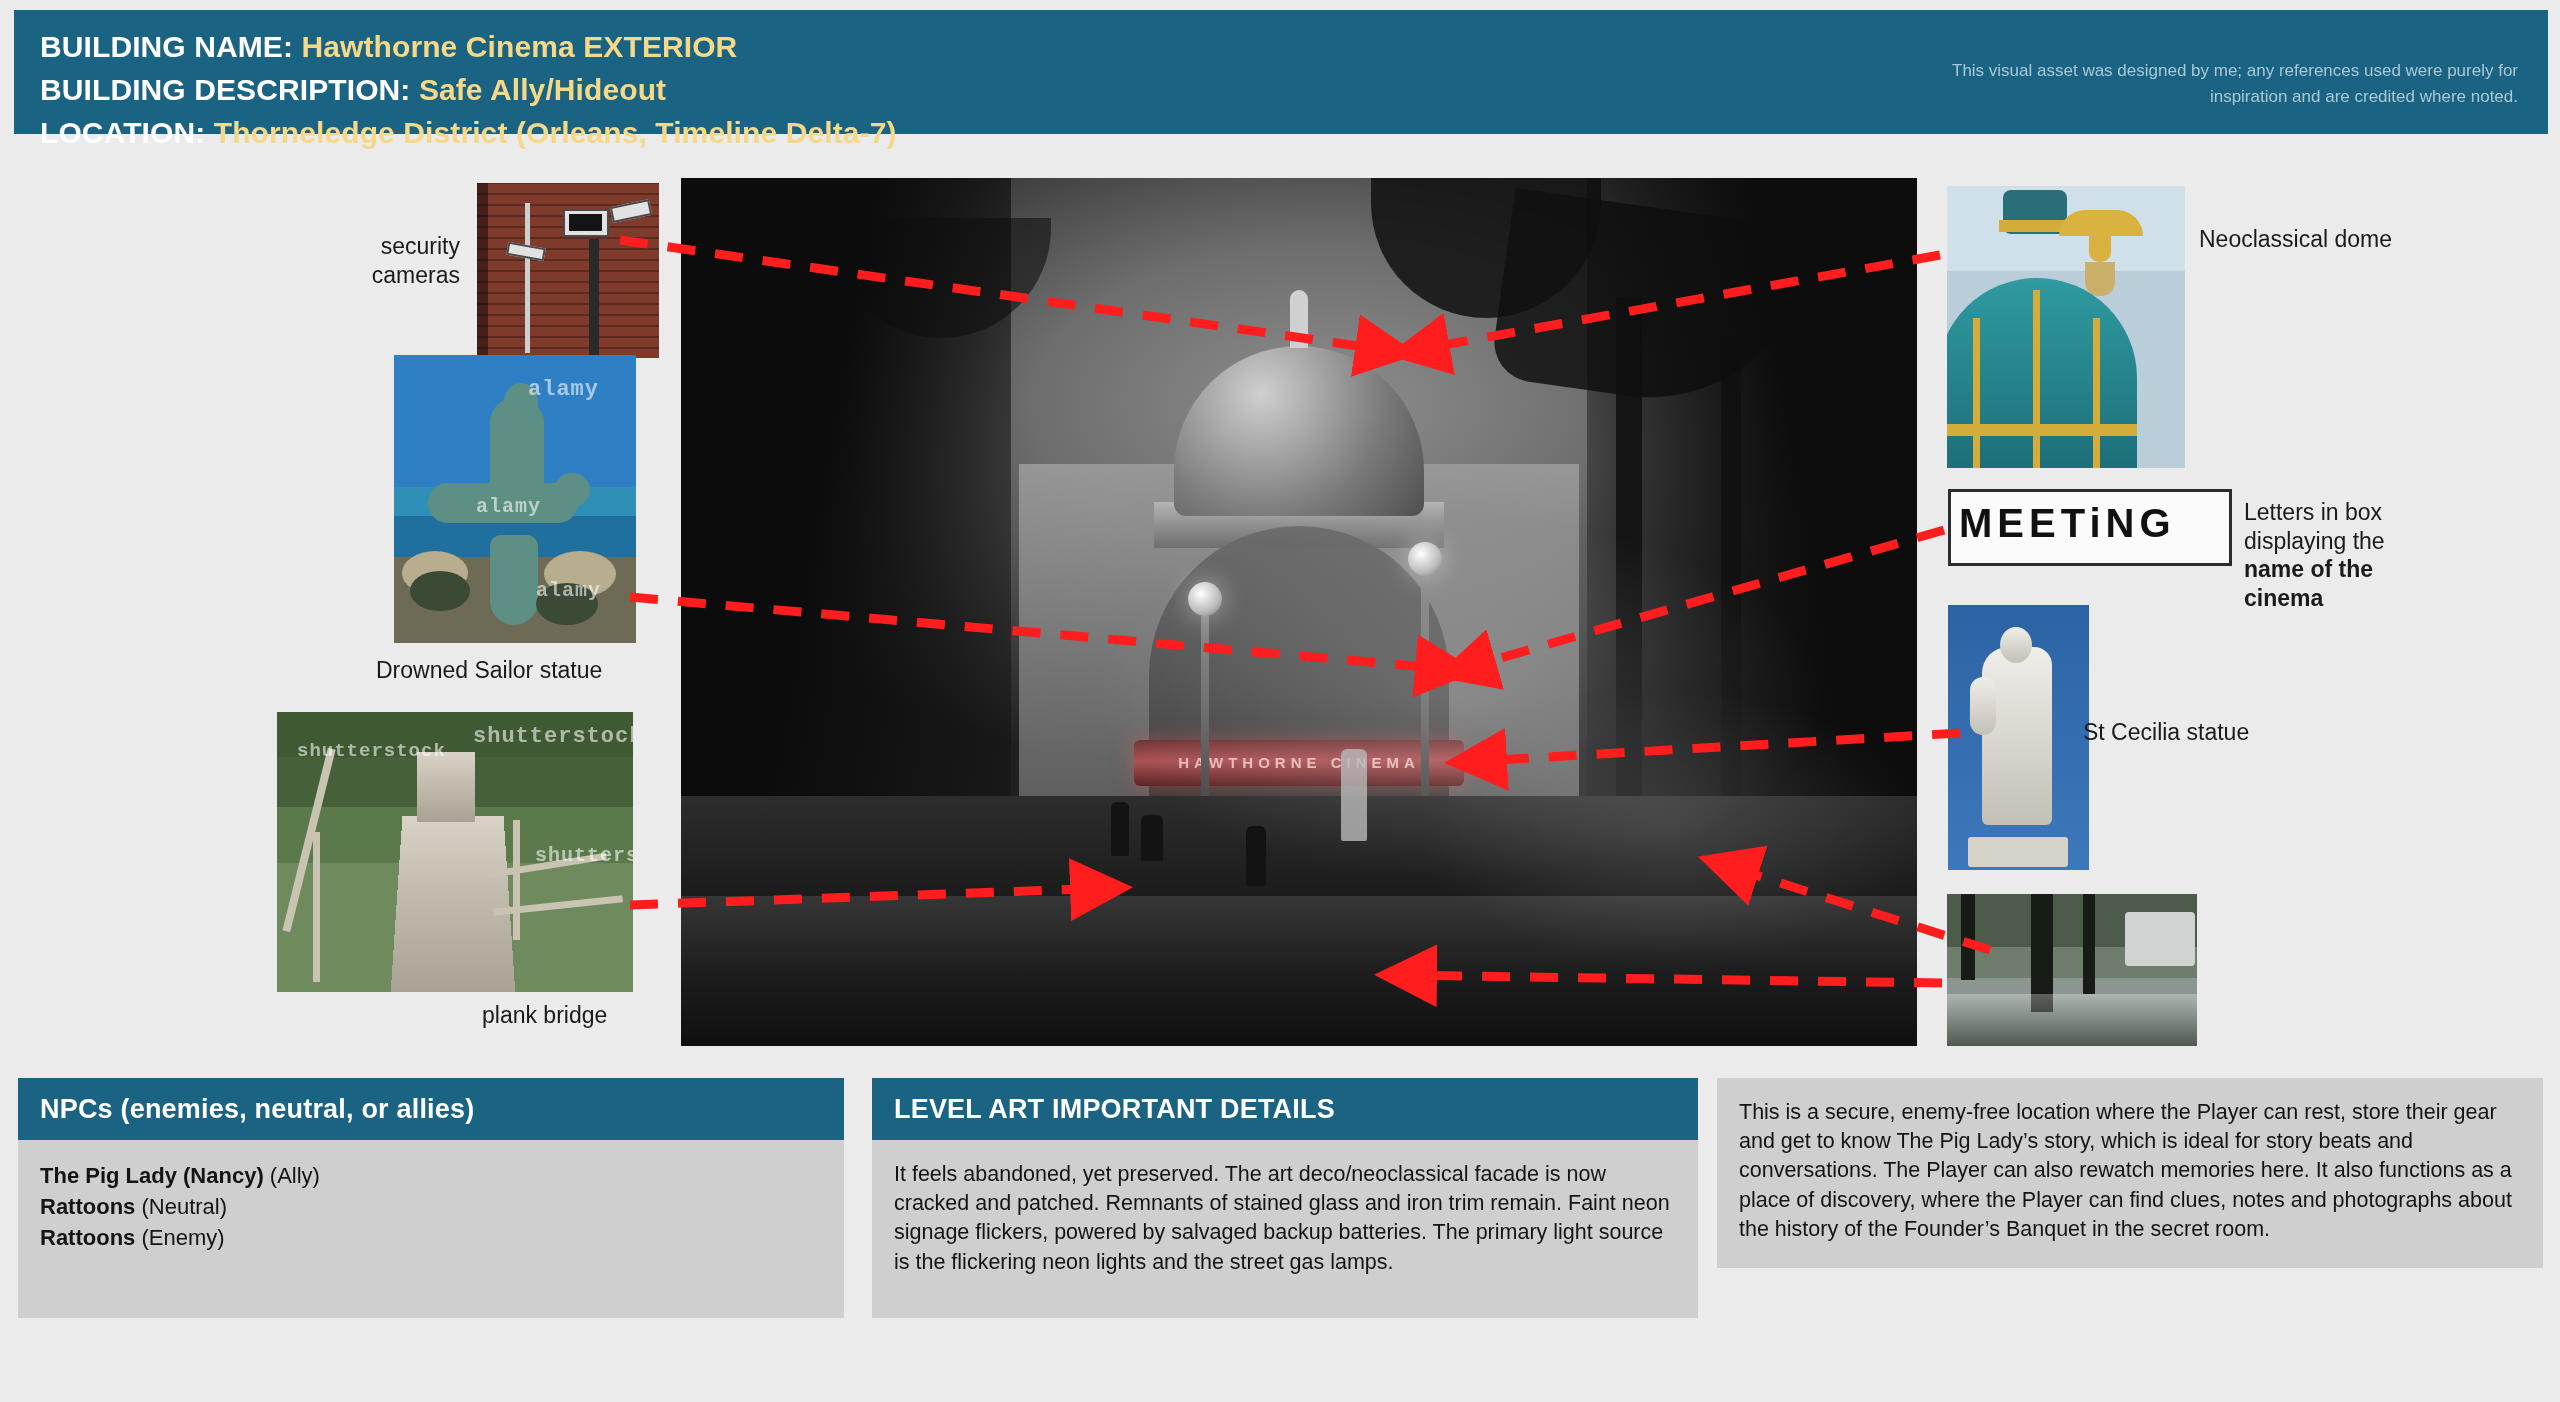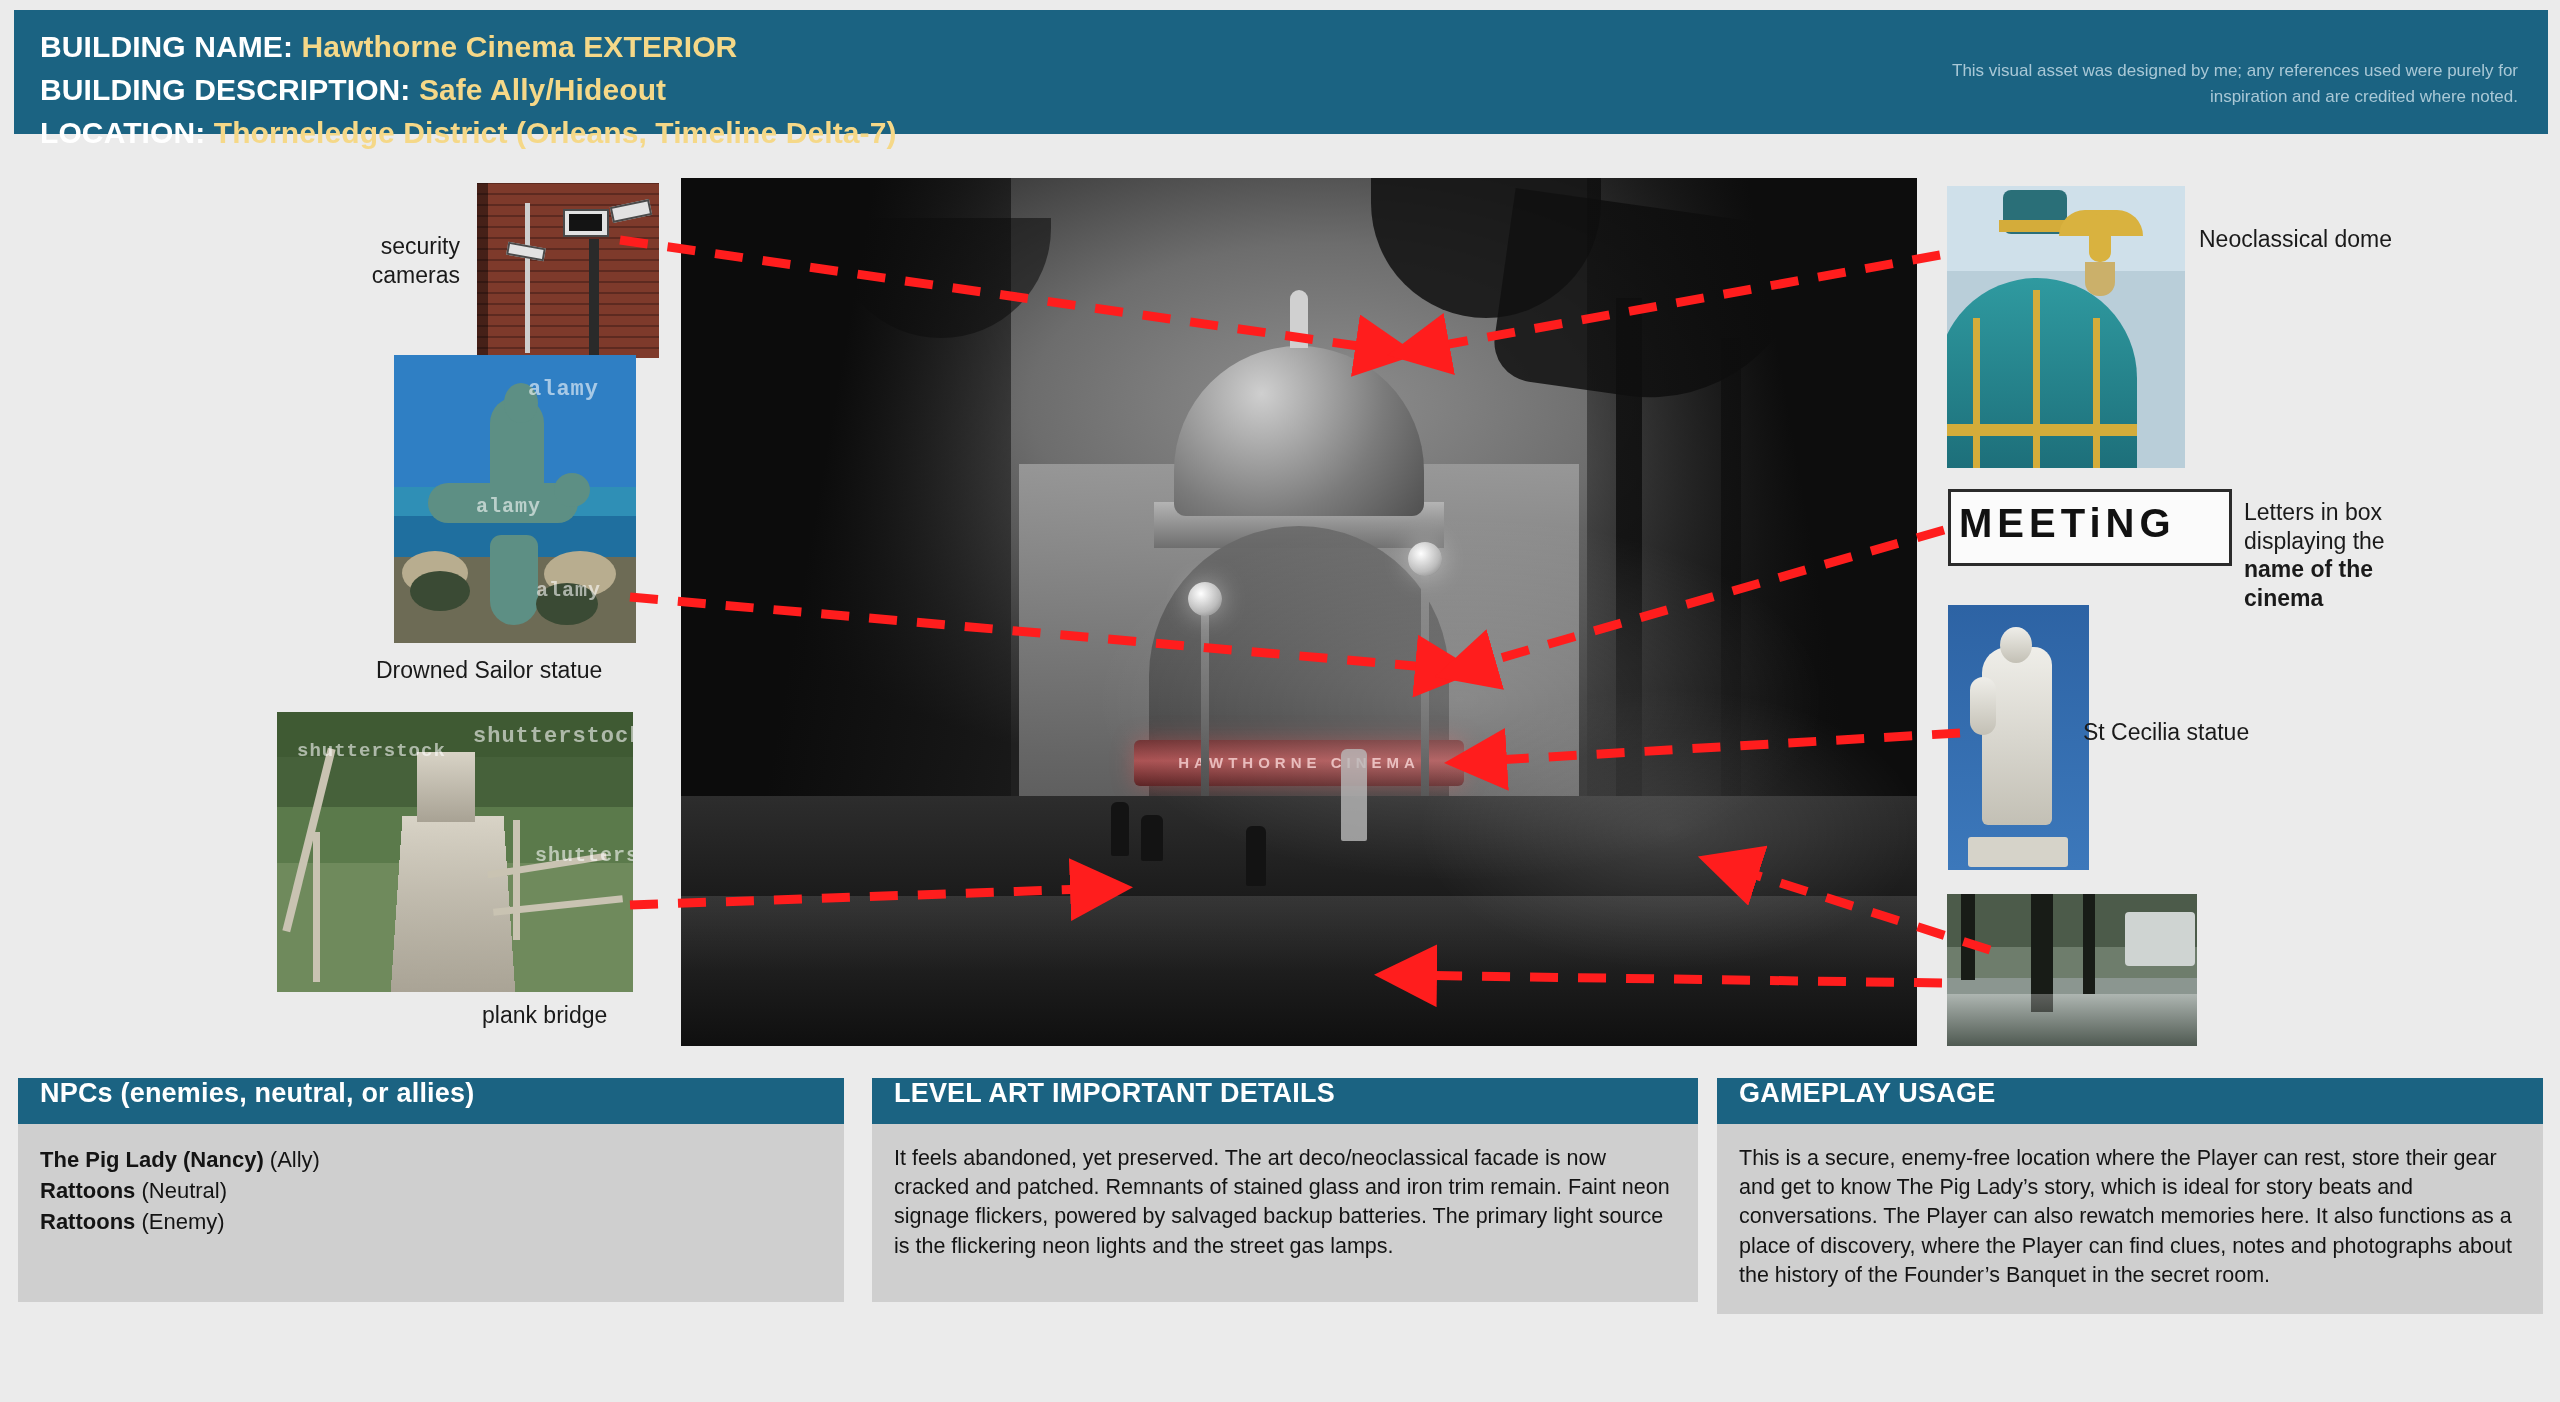--- a/index.html
+++ b/index.html
@@ -119,21 +119,21 @@
   
   .label { position:absolute; font-size:23px; color:#1a1a1a; line-height:1.24; }
   .label.r { text-align:right; }
   .label b { font-weight:bold; }
 
   
   .arrowsvg { position:absolute; left:0; top:0; width:2560px; height:1402px; pointer-events:none; }
 
   
   .panel { position:absolute; top:1078px; width:826px; }
-  .panel .head { background:#1b6382; height:46px; padding:0 22px; display:flex; align-items:flex-start; }
+  .panel .head { background:#1b6382; height:62px; padding:0 22px; display:flex; align-items:center; }
   .panel .head h2 { color:#fff; font-size:27px; font-weight:bold; letter-spacing:.2px; }
   .panel .body { background:#cfcfcf; padding:20px 22px 24px 22px; min-height:178px; }
   .panel .body p { font-size:21.5px; color:#141414; line-height:1.36; }
   .npc-line { font-size:22px; color:#141414; line-height:1.42; }
   .npc-line b { font-weight:bold; }
   #panel-npcs { left:18px; }
   #panel-npcs .body { min-height:178px; }
   #panel-level { left:872px; }
   #panel-gameplay { left:1717px; width:826px; }
 </style>
@@ -317,21 +317,18 @@
   <div class="panel" id="panel-level">
     <div class="head">
       <h2>LEVEL ART IMPORTANT DETAILS</h2>
     </div>
     <div class="body">
       <p>It feels abandoned, yet preserved. The art deco/neoclassical facade is now cracked and patched. Remnants of stained glass and iron trim remain. Faint neon signage flickers, powered by salvaged backup batteries. The primary light source is the flickering neon lights and the street gas lamps.</p>
     </div>
   </div>
 
   <div class="panel" id="panel-gameplay">
-    <div class="head">
-      <h2>GAMEPLAY USAGE</h2>
-    </div>
     <div class="body">
       <p>This is a secure, enemy-free location where the Player can rest, store their gear and get to know The Pig Lady’s story, which is ideal for story beats and conversations. The Player can also rewatch memories here. It also functions as a place of discovery, where the Player can find clues, notes and photographs about the history of the Founder’s Banquet in the secret room.</p>
     </div>
   </div>
 
 </div>
 
 </body></html>

